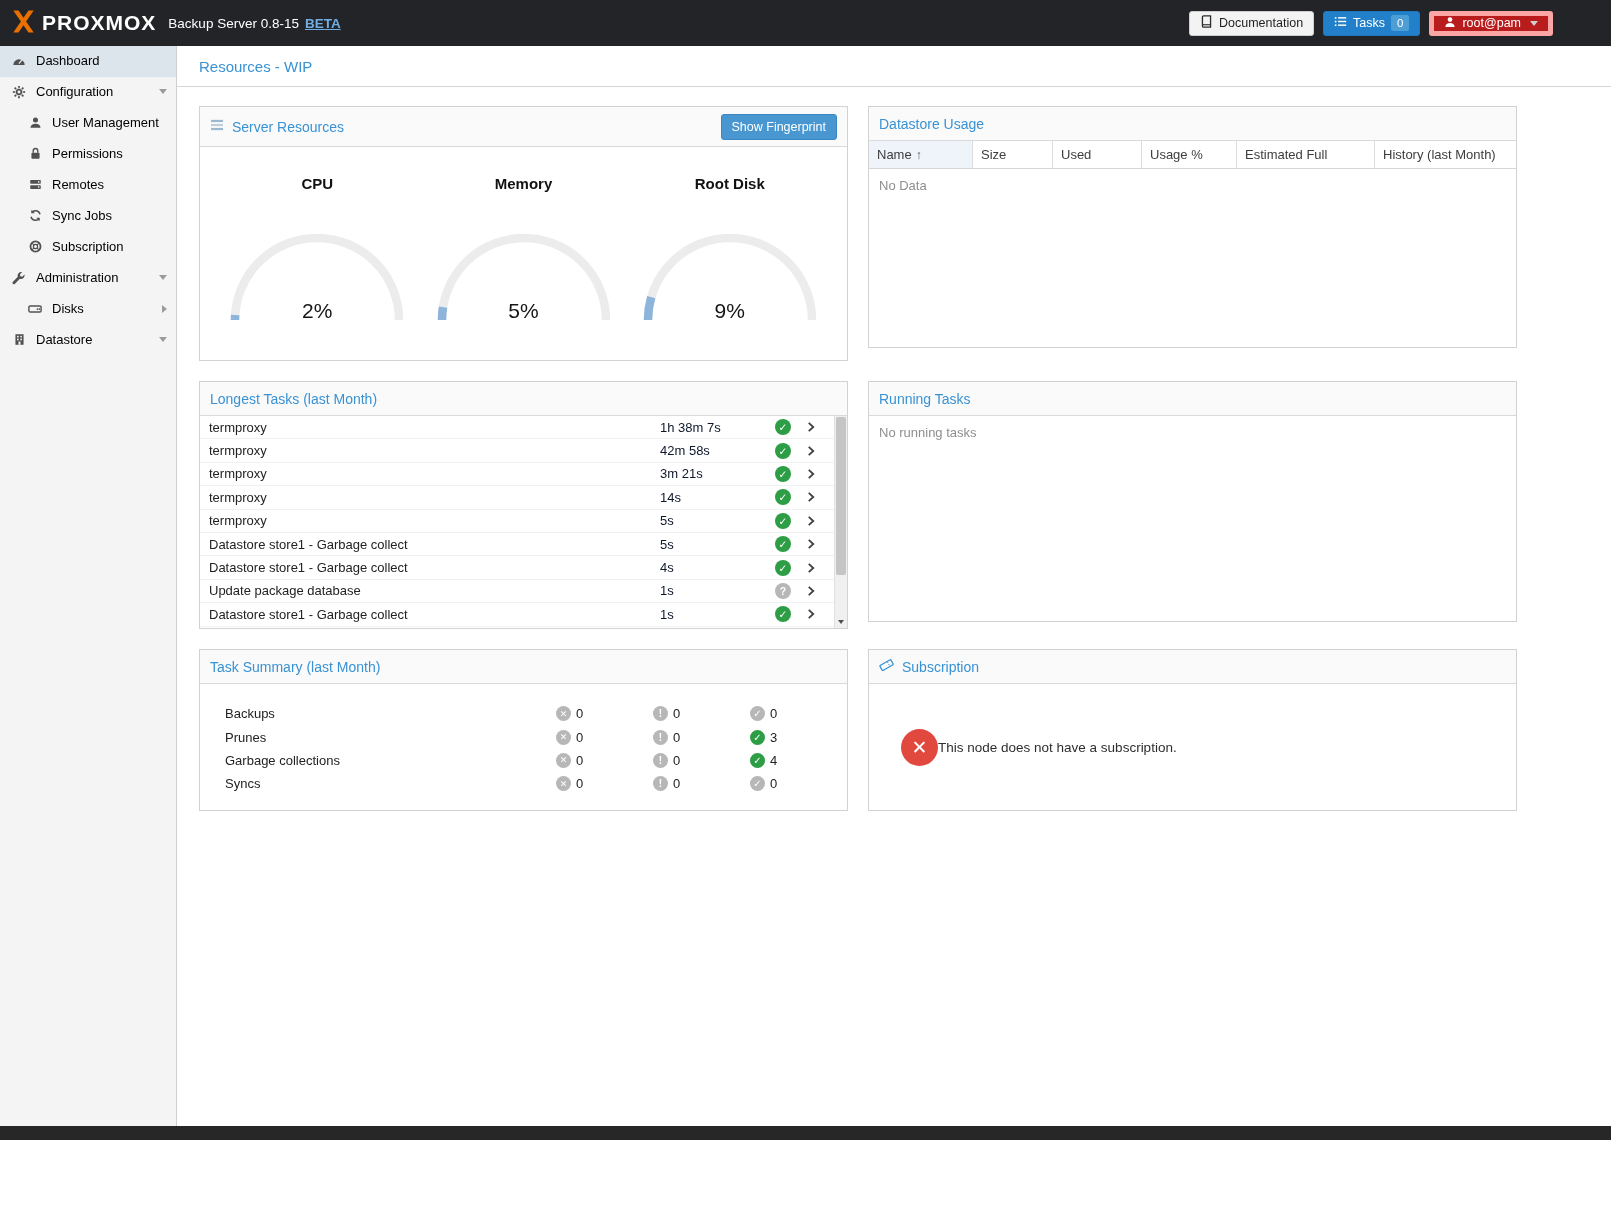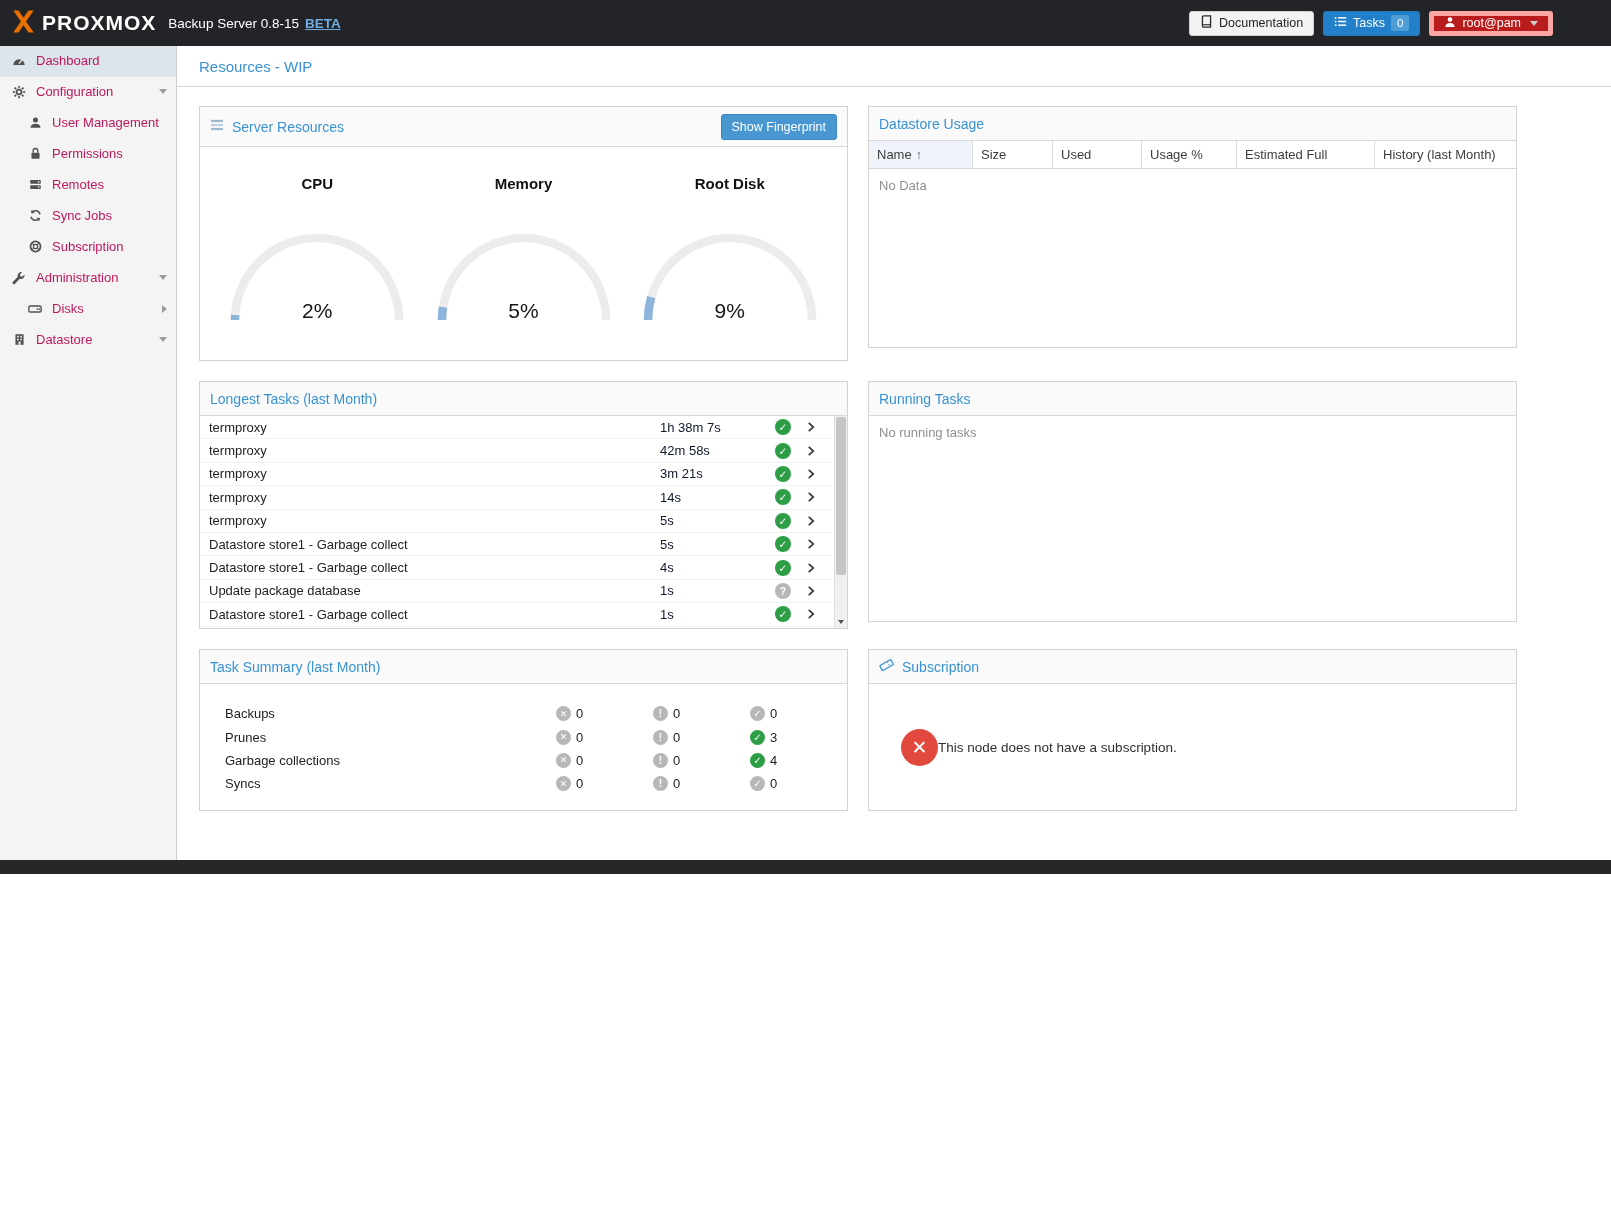--- a/index.html
+++ b/index.html
@@ -1,38 +1,38 @@
 <!DOCTYPE html>
 <html><head>
 <meta charset="utf-8">
 <style>
   *{box-sizing:border-box;margin:0;padding:0}
   html,body{width:1611px;height:1206px}
   body{font-family:"Liberation Sans","DejaVu Sans",sans-serif;font-size:13px;color:#333;background:#fff;overflow:hidden}
-  .app{width:1611px;height:874px;display:flex;flex-direction:column}
+  .app{width:1611px;height:1140px;display:flex;flex-direction:column}
 
   
   .topbar{flex:0 0 46px;height:46px;background:#232427;display:flex;align-items:center;padding:0 58px 0 10px}
   .logo{display:flex;align-items:center;gap:5px;cursor:pointer}
   .logo-text{color:#fff;font-weight:bold;font-size:21px;letter-spacing:1px}
   .product{color:#fff;margin-left:12px;font-size:13.5px}
   .beta{color:#71aee3;margin-left:6px;font-size:13.5px;text-decoration:underline;cursor:pointer;font-weight:bold}
   .topbar-right{margin-left:auto;display:flex;align-items:center;gap:9px}
   .tb-btn{display:inline-flex;align-items:center;gap:6px;height:25px;padding:0 10px;border-radius:3px;font-size:12.5px;cursor:pointer;white-space:nowrap}
   .btn-doc{background:#f3f3f3;border:1px solid #cfcfcf;color:#1f1f1f}
   .btn-tasks{background:#2180c9;border:1px solid #1f78bc;color:#fff}
   .task-badge{background:#4e9ed6;border-radius:2px;padding:0 6px;font-size:11.5px;line-height:16px;color:#fff}
   .btn-user{background:#b91c1c;border:5px solid #fca5a5;color:#fff}
   .caret-down{width:0;height:0;border-left:4px solid transparent;border-right:4px solid transparent;border-top:5px solid #9b9b9b}
   .btn-user .caret-down{border-top-color:#cfcfcf;margin-left:3px}
 
   
   .body-row{flex:1;display:flex;min-height:0}
   .sidebar{flex:0 0 177px;background:#f4f4f4;border-right:1px solid #cfcfcf}
-  .side-item{height:31px;display:flex;align-items:center;gap:9px;padding:0 9px 2px 11px;cursor:pointer;color:#be185d}
+  .side-item{height:31px;display:flex;align-items:center;gap:9px;padding:0 9px 2px 11px;cursor:pointer;color:#000000}
   .side-item.sub{padding-left:27px}
   .side-item.selected{background:#dce4ec}
   .sicon{width:16px;display:inline-flex;justify-content:center;align-items:center}
   .sicon svg{display:block}
   .slabel{font-size:13px}
   .side-caret{margin-left:auto;display:inline-flex}
   .caret-right{width:0;height:0;border-top:4px solid transparent;border-bottom:4px solid transparent;border-left:5px solid #9b9b9b}
 
   .main{flex:1;display:flex;flex-direction:column;background:#fff;min-width:0}
   .page-header{flex:0 0 41px;height:41px;border-bottom:1px solid #d6d6d6;display:flex;align-items:center;padding-left:22px;color:#3892d4;font-size:15px}

